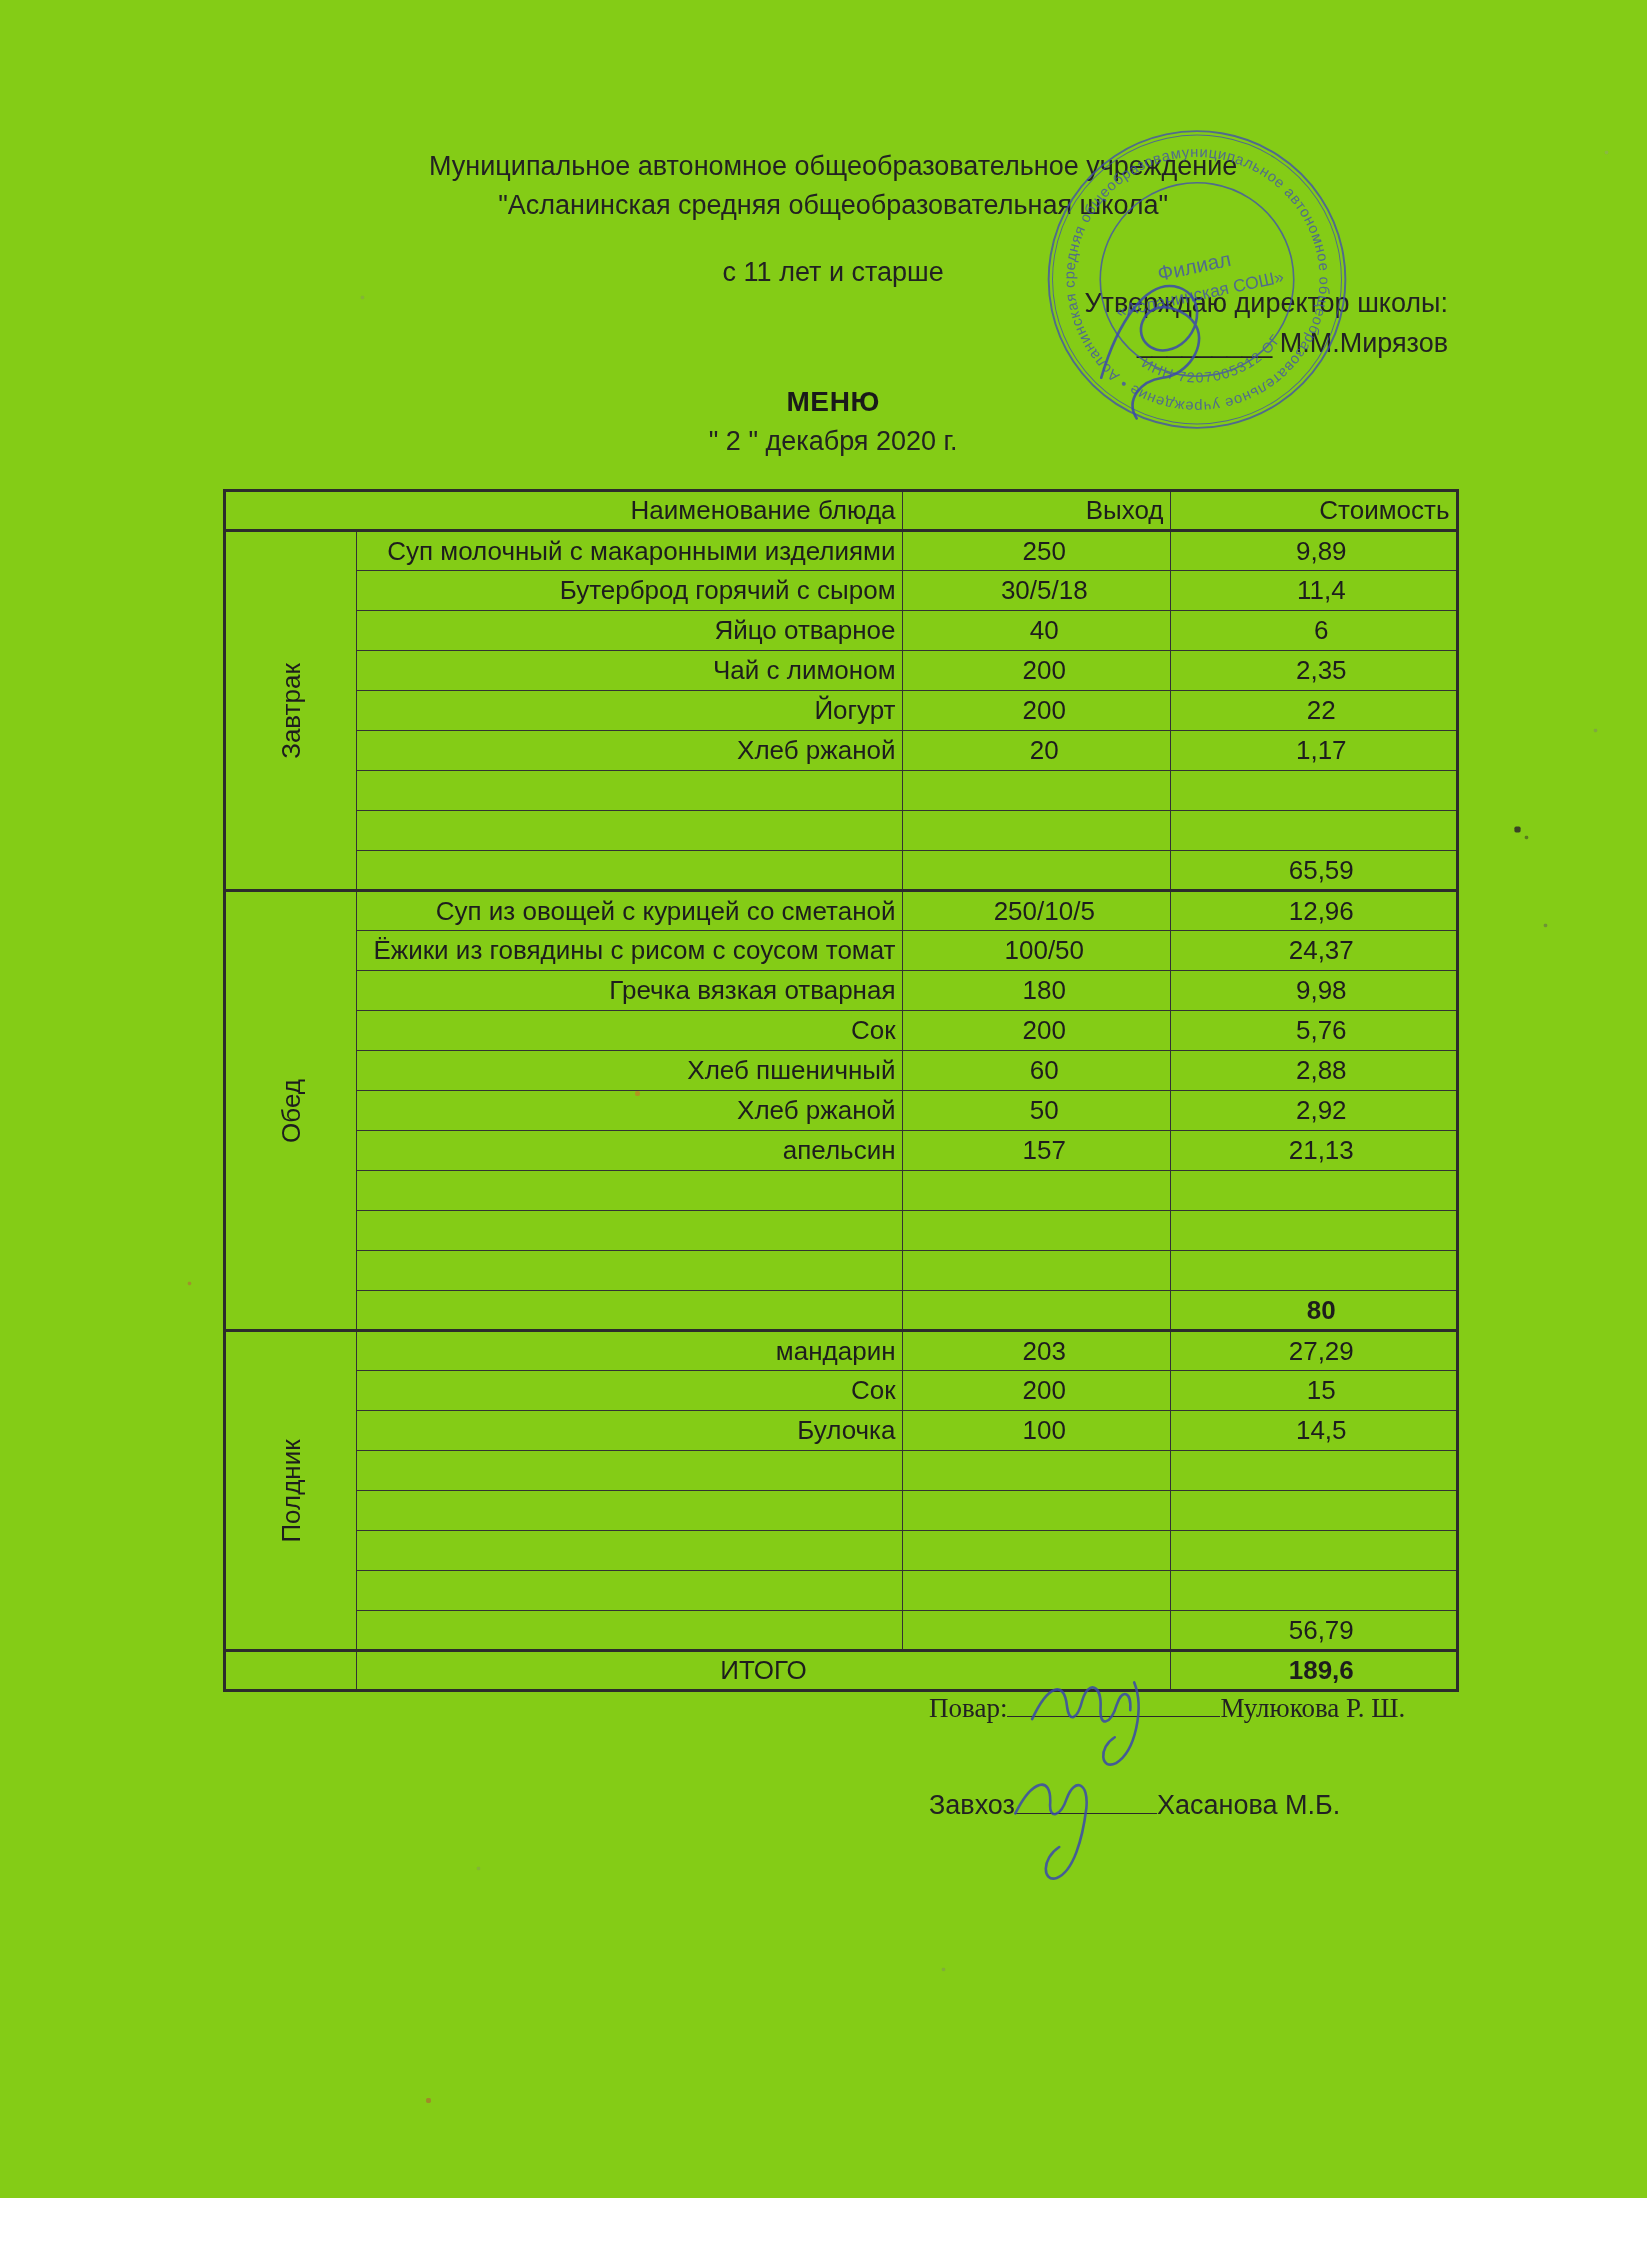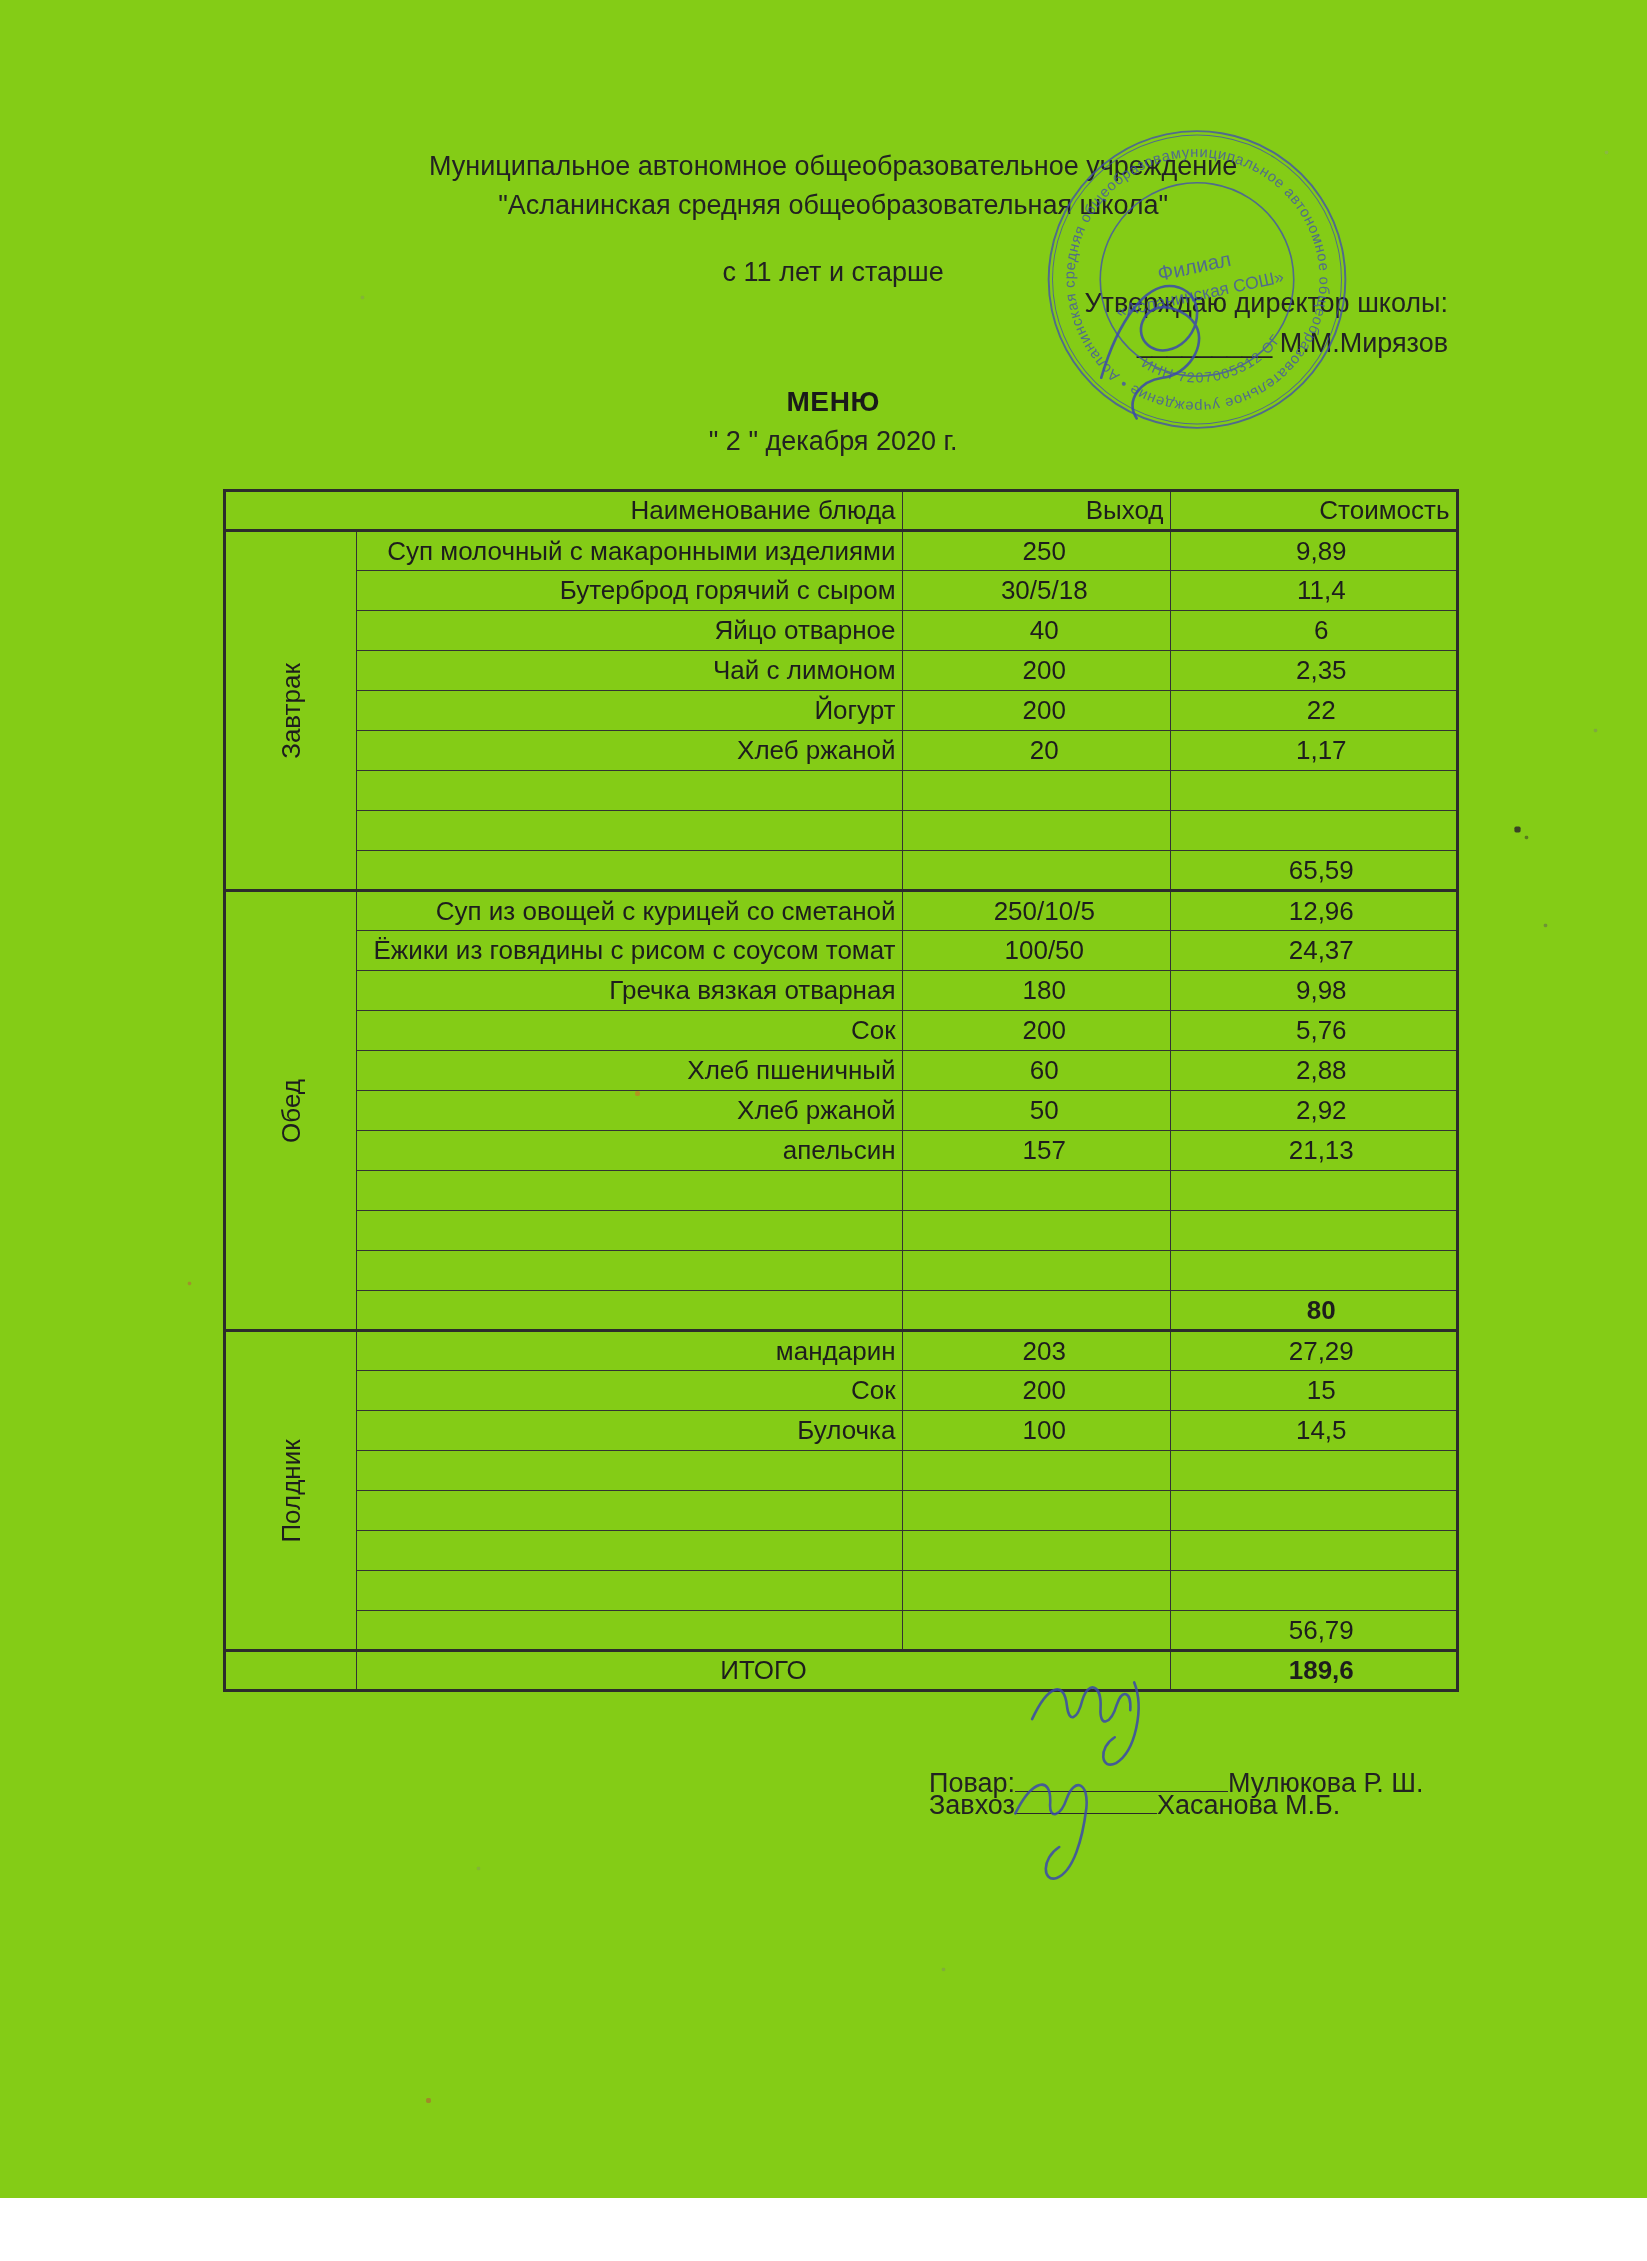--- a/index.html
+++ b/index.html
@@ -26,21 +26,21 @@
   td.num { text-align:center;padding-left:22px; }
   tr.section-start td { border-top:3.9px solid #2c2c2c; }
   tr.total-row td { border-top:3.9px solid #2c2c2c; border-bottom:3.9px solid #2c2c2c;text-align:center; }
   td.cat-cell { position:relative; }
   .vlabel { position:absolute; left:50%; top:50%; transform:translate(-50%,-50%) rotate(-90deg); white-space:nowrap; font-size:26px; color:#1d1d1d; }
   .bold { font-weight:bold; }
   td.total-label-cell { text-align:center; }
 
   
   .sign-row { position:absolute; font-size:27px; color:#222; display:flex; align-items:baseline; }
-  .cook-row { left:929px; top:1762px; }
+  .cook-row { left:929px; top:1687px;font-family:Liberation Serif, serif; }
   .steward-row { left:929px; top:1784px; }
   .sig-line { display:inline-block; border-bottom:1.9px solid #2a2a2a; height:30px; }
   .cook-line { width:213px; }
   .steward-line { width:142px; }
 
   
   .stamp { position:absolute; left:1039px; top:118px; width:316px; height:323px; opacity:.78; pointer-events:none; }
 
   .overlay-sig { position:absolute; left:0; top:0; width:1647px; height:2261px; pointer-events:none; }
 

